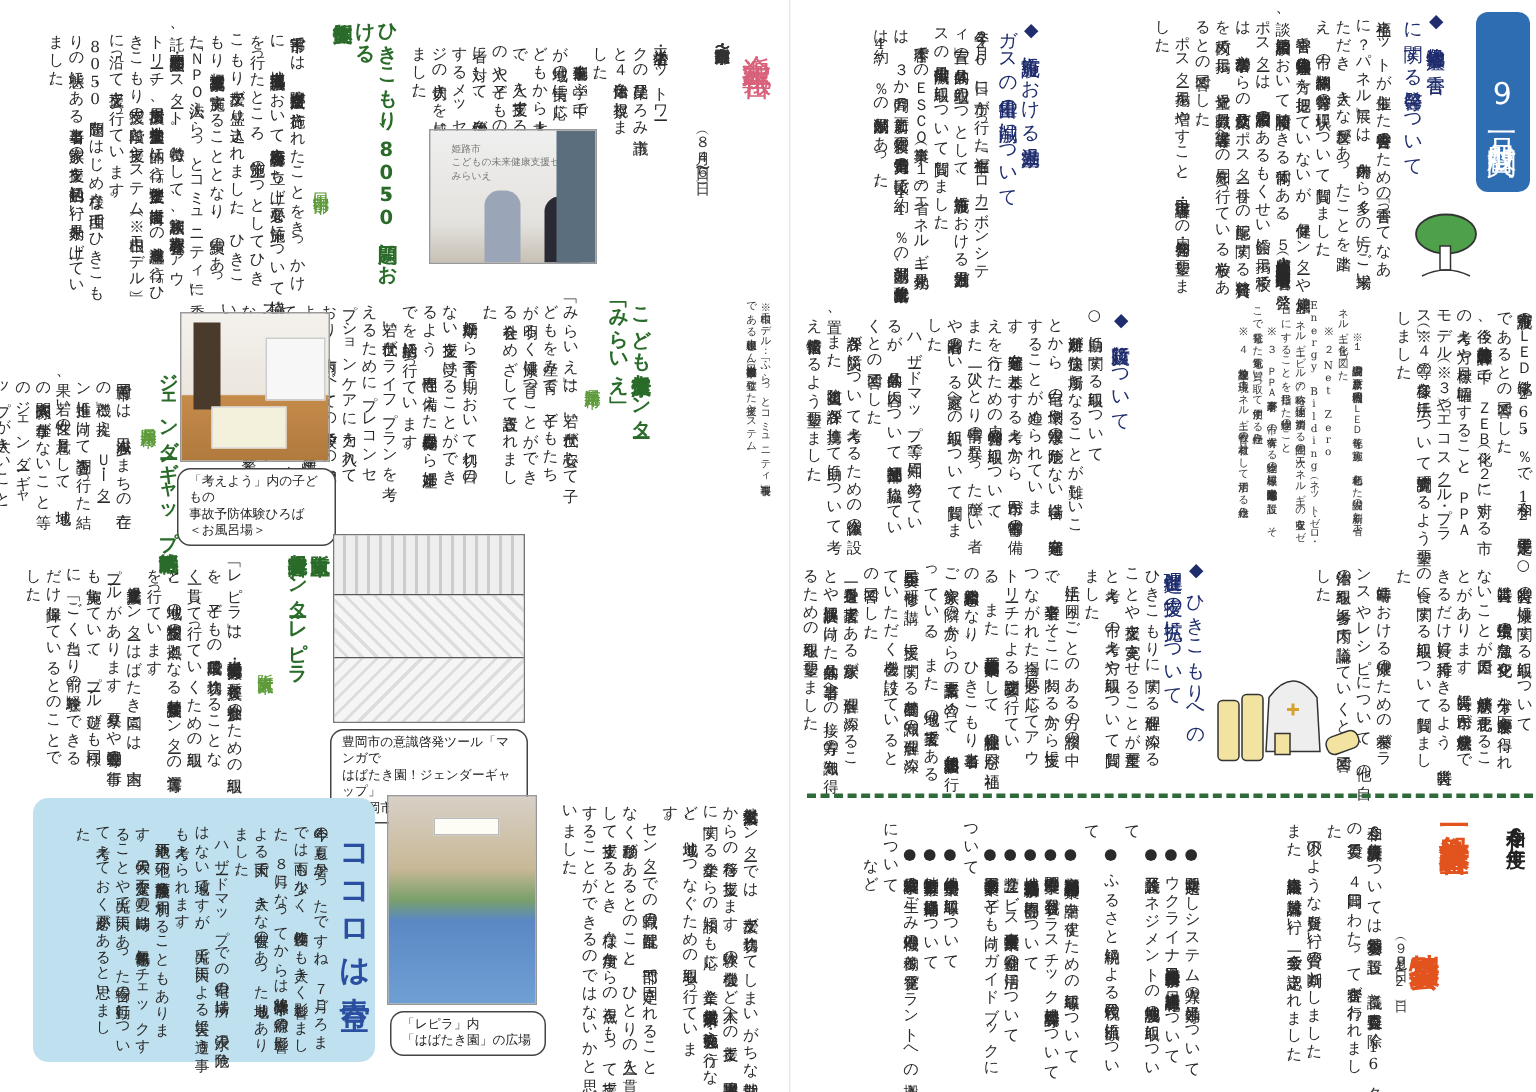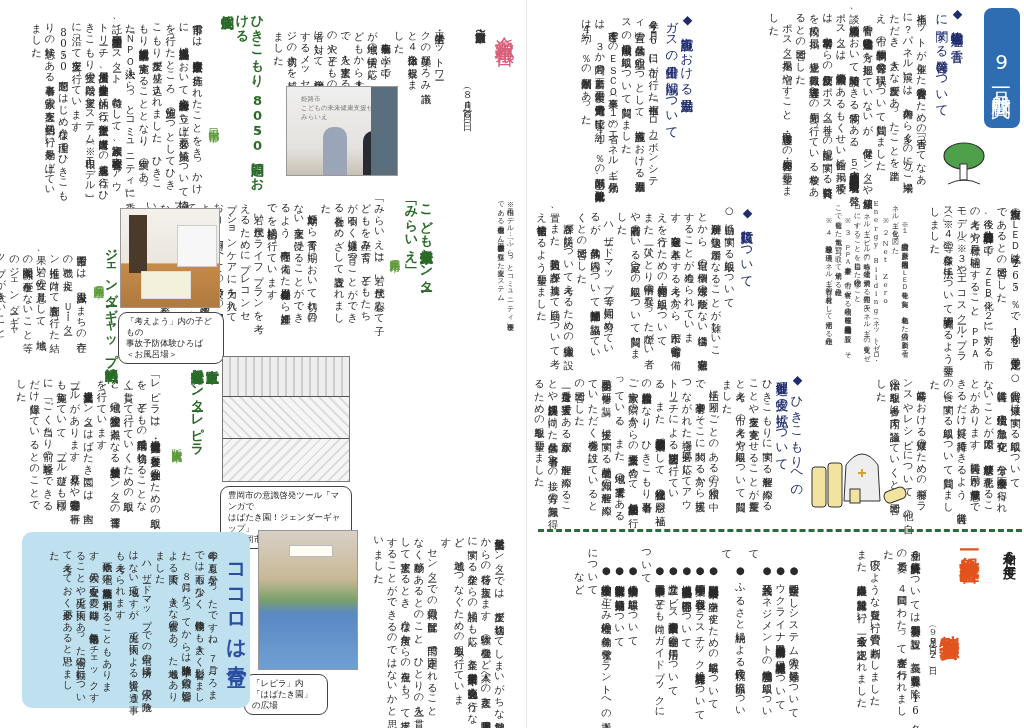--- a/index.html
+++ b/index.html
@@ -165,20 +165,20 @@
 障害児者支援センター・レピラ</div>
 <div class="abs v green-sub" style="left:168px; top:440px;">大阪府東大阪市</div>
 <div class="abs v body-txt" style="left:8px; top:372px; width:154px; height:140px;">「レピラ」は、生活支援・就労支援等の各種支援と社会参加のための取組を、子どもの成長段階で途切れることなく一貫して行っていくための取組と、地域の相談支援の拠点となる基幹相談支援センターの運営等を行っています。
 　児童発達支援センター（はばたき園）には、室内プールがあります。夏祭りや運動会等の行事も実施していて、プール遊びも同様に、「ごく当たり前の経験」をできるだけ保障しているとのことでした。</div>
 <div class="abs v body-txt" style="left:352px; top:530px; width:154px; height:190px;">就労生活支援センターでは、支援が途切れてしまいがちな就学期からの移行を支援します。体験の機会など本人への支援と、障害者雇用に関する企業からの相談にも応じ、企業と就労支援事業所の交流・勉強会を行うなど、地域とつなぐための取組も行っています。
 　センターでの職員の配置は、部門で固定されることなく移動があるとのこと。ひとりの人を一貫して支援するとき、様々な角度からの視点をもって支援することができるのではないかと思いました。</div>
 
 <div class="abs photo" style="left:258px; top:530px; width:100px; height:140px; background:linear-gradient(180deg,#d8d0c6 0%,#c7b896 35%,#7aa06a 50%,#5a88c4 60%,#6fa0d4 100%);">
   <div style="position:absolute; left:30px; top:14px; width:44px; height:12px; background:#fdfdf6; border:1px solid #bbb;"></div>
 </div>
-<div class="abs caption" style="left:244px; top:674px; width:84px;">「レピラ」内
+<div class="abs caption" style="left:260px; top:674px; width:104px;">「レピラ」内
 「はばたき園」の広場</div>
 
 <div class="abs sky-box" style="left:22px; top:532px; width:228px; height:176px;"></div>
 <div class="abs v kokoro-title" style="left:224px; top:550px;">ココロは青空</div>
 <div class="abs v body-txt sans" style="left:34px; top:544px; width:186px; height:156px; font-size:9.8px; line-height:13.2px;">今年の夏も暑かったですね。７月ごろまでは雨も少なく、農作物にも大きく影響しました。８月になってからは線状降水帯や前線の影響による大雨で、大きな被害のあった地域もありました。
 　ハザードマップでの自宅の場所は、浸水の危険はない地域ですが、出先で大雨による災害に遭う事も考えられます。
 　地下鉄や地下の商業施設等を利用することもあります。天候の不安定な夏の時期は、気象情報をチェックすることや出先で大雨にあった場合の行動について考えておく必要があると思いました。</div>
 
 </body></html>

